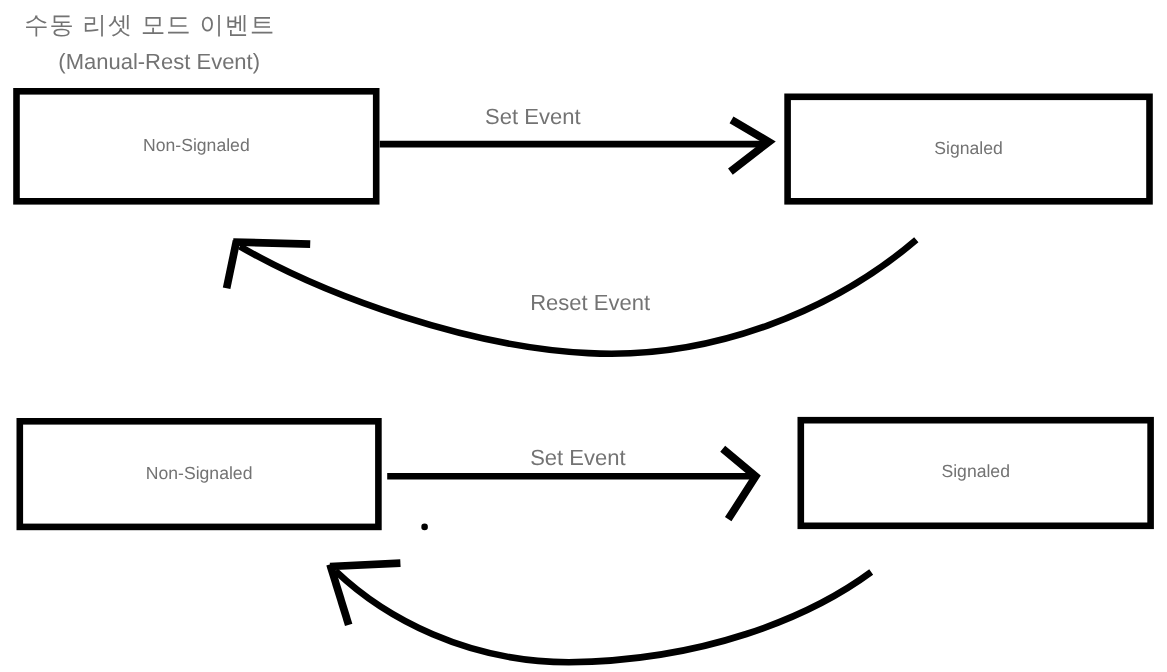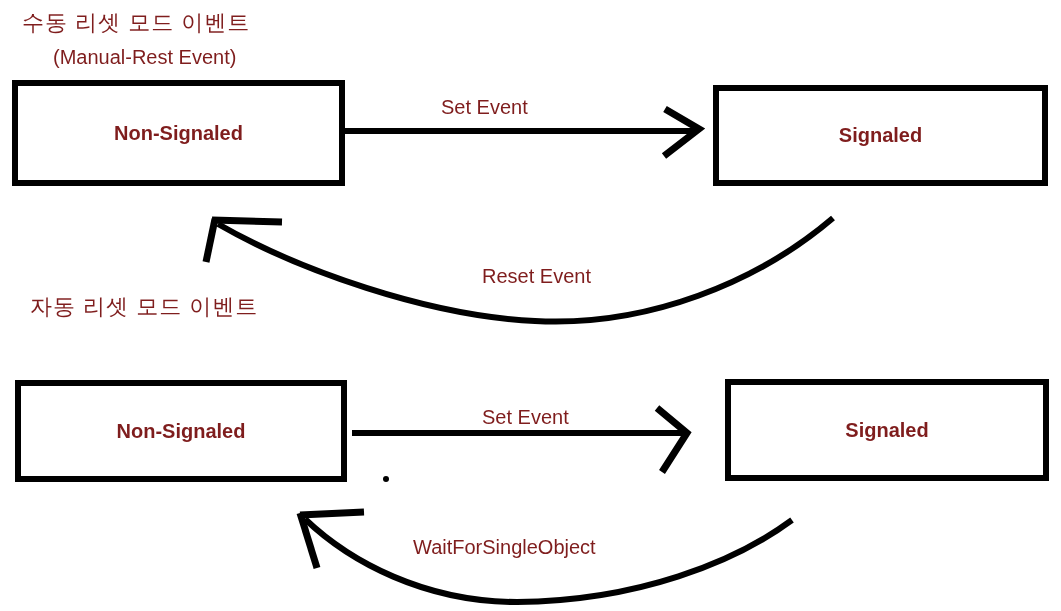--- a/index.html
+++ b/index.html
@@ -6,21 +6,21 @@
     margin: 0;
     padding: 0;
     background: #ffffff;
   }
   .canvas {
     position: relative;
     width: 1061px;
     height: 611px;
     background: #ffffff;
     font-family: "Liberation Sans", "DejaVu Sans", sans-serif;
-    color: #7f1d1d;
+    color: #737373;
     overflow: hidden;
   }
   .abs { position: absolute; }
   .title-ko {
     font-size: 22px;
     font-weight: 400;
     letter-spacing: 1px;
     white-space: nowrap;
   }
   .title-en {
@@ -30,23 +30,22 @@
   }
   .state-box {
     box-sizing: border-box;
     border: 6px solid #000000;
     background: #ffffff;
     display: flex;
     align-items: center;
     justify-content: center;
   }
   .state-box .state-label {
-    font-size: 20px;
+    font-size: 16px;
     white-space: nowrap;
-    font-weight: bold;
   }
   .arrow-label {
     font-size: 20px;
     white-space: nowrap;
   }
   .strokes-svg {
     position: absolute;
     left: 0;
     top: 0;
     width: 1061px;
@@ -94,27 +93,25 @@
   </div>
 
   <div class="abs state-box" style="left:713px; top:85px; width:335px; height:101px;">
     <span class="state-label">Signaled</span>
   </div>
 
   <div class="abs arrow-label" style="left:441px; top:96px;">Set Event</div>
 
   <div class="abs arrow-label" style="left:482px; top:265px;">Reset Event</div>
 
-  <div class="abs title-ko" style="left:30px; top:292px;">자동 리셋 모드 이벤트</div>
 
   <div class="abs state-box" style="left:15px; top:380px; width:332px; height:102px;">
     <span class="state-label">Non-Signaled</span>
   </div>
 
   <div class="abs state-box" style="left:725px; top:379px; width:324px; height:102px;">
     <span class="state-label">Signaled</span>
   </div>
 
   <div class="abs arrow-label" style="left:482px; top:406px;">Set Event</div>
 
-  <div class="abs arrow-label" style="left:413px; top:536px;">WaitForSingleObject</div>
 
 </div>
 
 </body></html>

